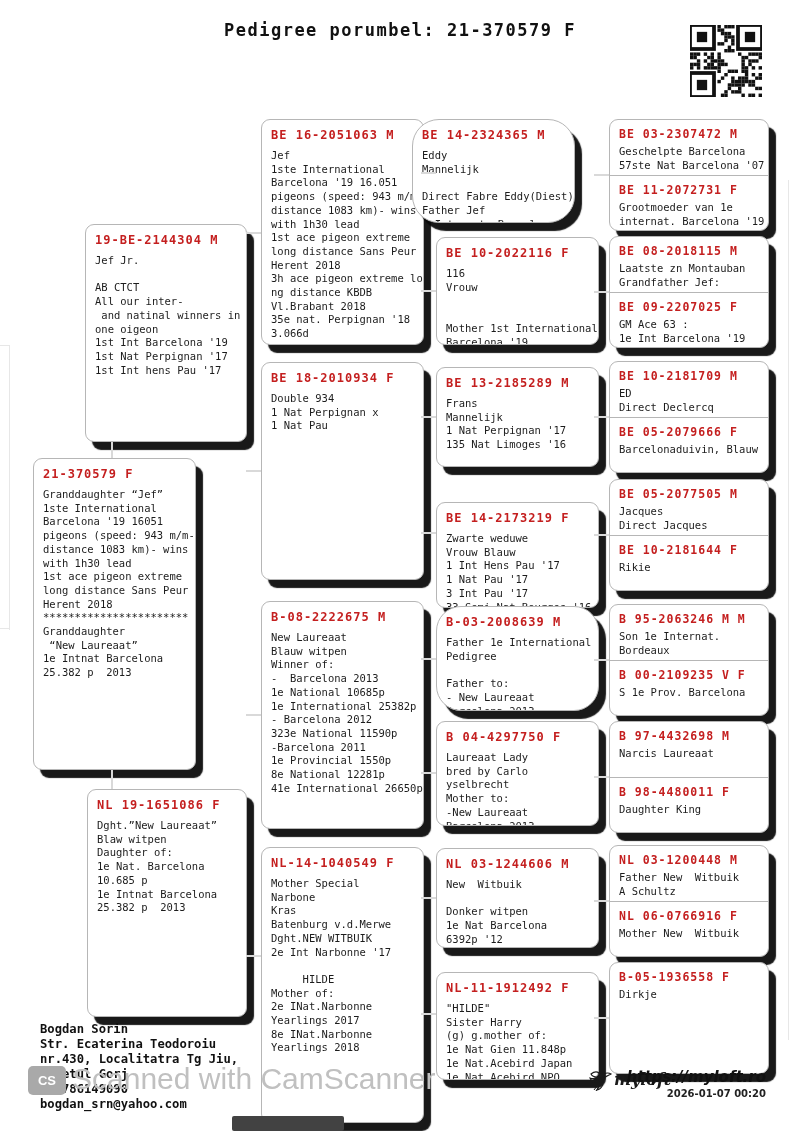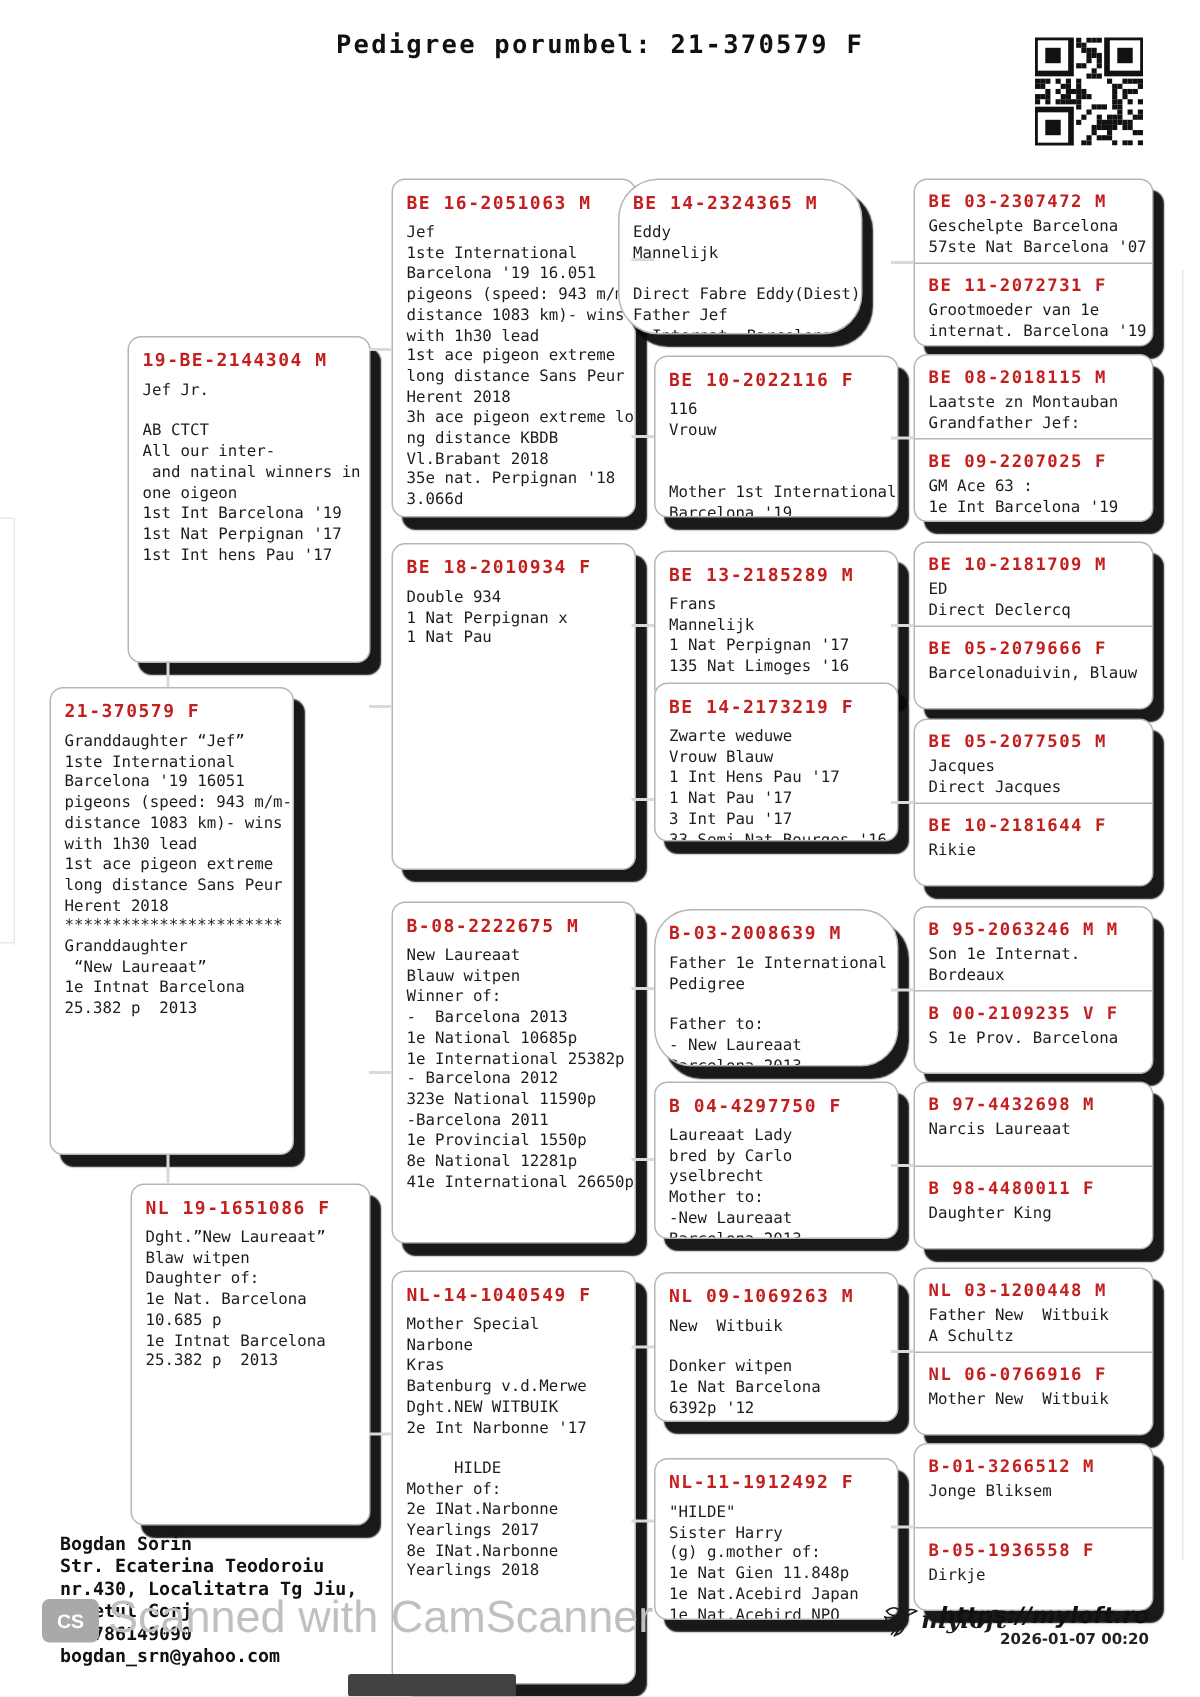--- a/index.html
+++ b/index.html
@@ -289,21 +289,21 @@
         <div class="bl">Mother 1st International</div>
         <div class="bl">Barcelona '19</div>
       </div>
       <div class="pbox" style="left: 436px; top: 367px; width: 163px; height: 100px;">
         <div class="ring">BE 13-2185289 M</div>
         <div class="bl">Frans</div>
         <div class="bl">Mannelijk</div>
         <div class="bl">1 Nat Perpignan '17</div>
         <div class="bl">135 Nat Limoges '16</div>
       </div>
-      <div class="pbox" style="left: 436px; top: 455px; width: 163px; height: 106px;">
+      <div class="pbox" style="left: 436px; top: 502px; width: 163px; height: 106px;">
         <div class="ring">BE 14-2173219 F</div>
         <div class="bl">Zwarte weduwe</div>
         <div class="bl">Vrouw Blauw</div>
         <div class="bl">1 Int Hens Pau '17</div>
         <div class="bl">1 Nat Pau '17</div>
         <div class="bl">3 Int Pau '17</div>
         <div class="bl">33 Semi Nat Bourges '16</div>
       </div>
       <div class="pbox" style="left: 436px; top: 606px; width: 163px; height: 105px; border-radius: 25px;">
         <div class="ring">B-03-2008639 M</div>
@@ -317,21 +317,21 @@
       <div class="pbox" style="left: 436px; top: 721px; width: 163px; height: 105px;">
         <div class="ring">B 04-4297750 F</div>
         <div class="bl">Laureaat Lady</div>
         <div class="bl">bred by Carlo</div>
         <div class="bl">yselbrecht</div>
         <div class="bl">Mother to:</div>
         <div class="bl">-New Laureaat</div>
         <div class="bl">Barcelona 2013</div>
       </div>
       <div class="pbox" style="left: 436px; top: 848px; width: 163px; height: 100px;">
-        <div class="ring">NL 09-1069263 M</div>
+        <div class="ring">NL 03-1244606 M</div>
         <div class="bl">New  Witbuik</div>
         <div class="bl">&nbsp;</div>
         <div class="bl">Donker witpen</div>
         <div class="bl">1e Nat Barcelona</div>
         <div class="bl">6392p '12</div>
         <div class="bl">6e Int Barcelona 25000</div>
       </div>
       <div class="pbox" style="left: 436px; top: 960px; width: 163px; height: 108px; margin-top: 12px;">
         <div class="ring">NL-11-1912492 F</div>
         <div class="bl">"HILDE"</div>
@@ -413,24 +413,20 @@
           <div class="pring">NL 03-1200448 M</div>
           <div class="bl">Father New  Witbuik</div>
           <div class="bl">A Schultz</div>
         </div>
         <div class="pentry">
           <div class="pring">NL 06-0766916 F</div>
           <div class="bl">Mother New  Witbuik</div>
         </div>
       </div>
       <div class="pairbox" style="left: 609px; top: 962px; width: 160px; height: 112px;">
-        <div class="pentry">
-          <div class="pring">B-01-3266512 M</div>
-          <div class="bl">Jonge Bliksem</div>
-        </div>
         <div class="pentry">
           <div class="pring">B-05-1936558 F</div>
           <div class="bl">Dirkje</div>
         </div>
       </div>
     </div>
   <div id="lines-root">
       <div class="seg" style="left: 111px; top: 442px; width: 1.5px; height: 16px;"></div>
       <div class="seg" style="left: 111px; top: 770px; width: 1.5px; height: 19px;"></div>
       <div class="seg" style="left: 246px; top: 232px; width: 15px; height: 1.5px;"></div>

